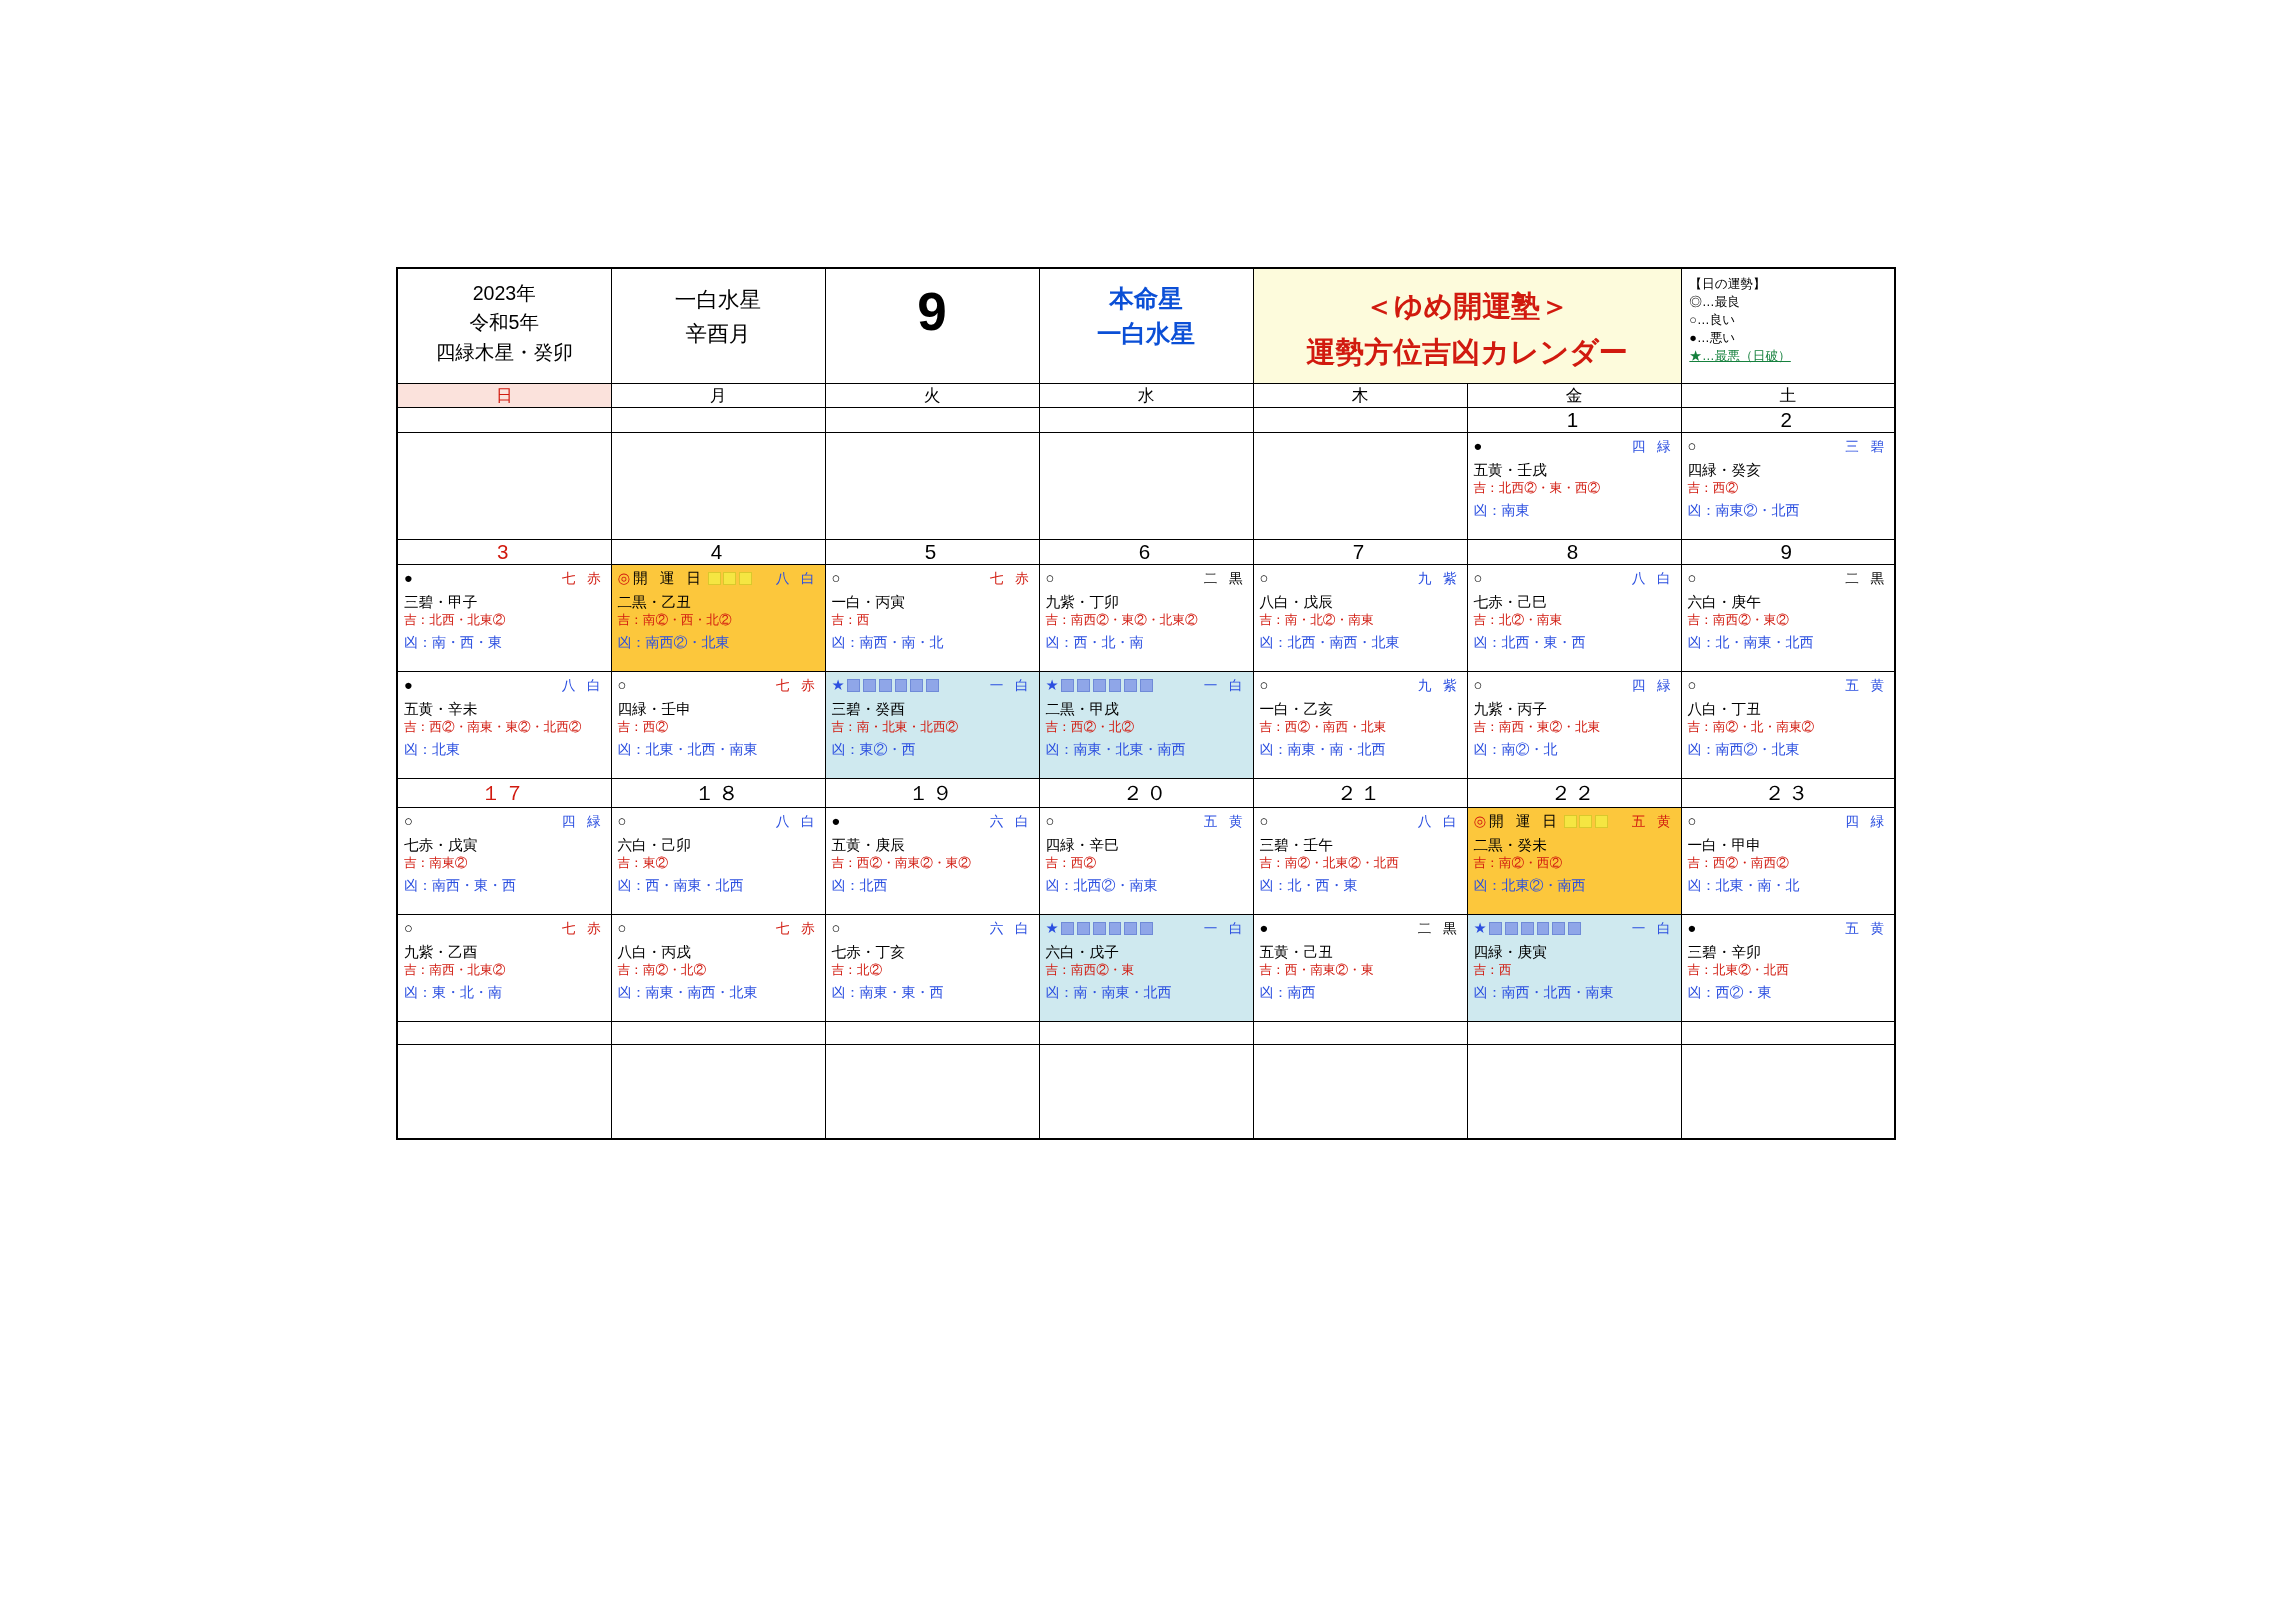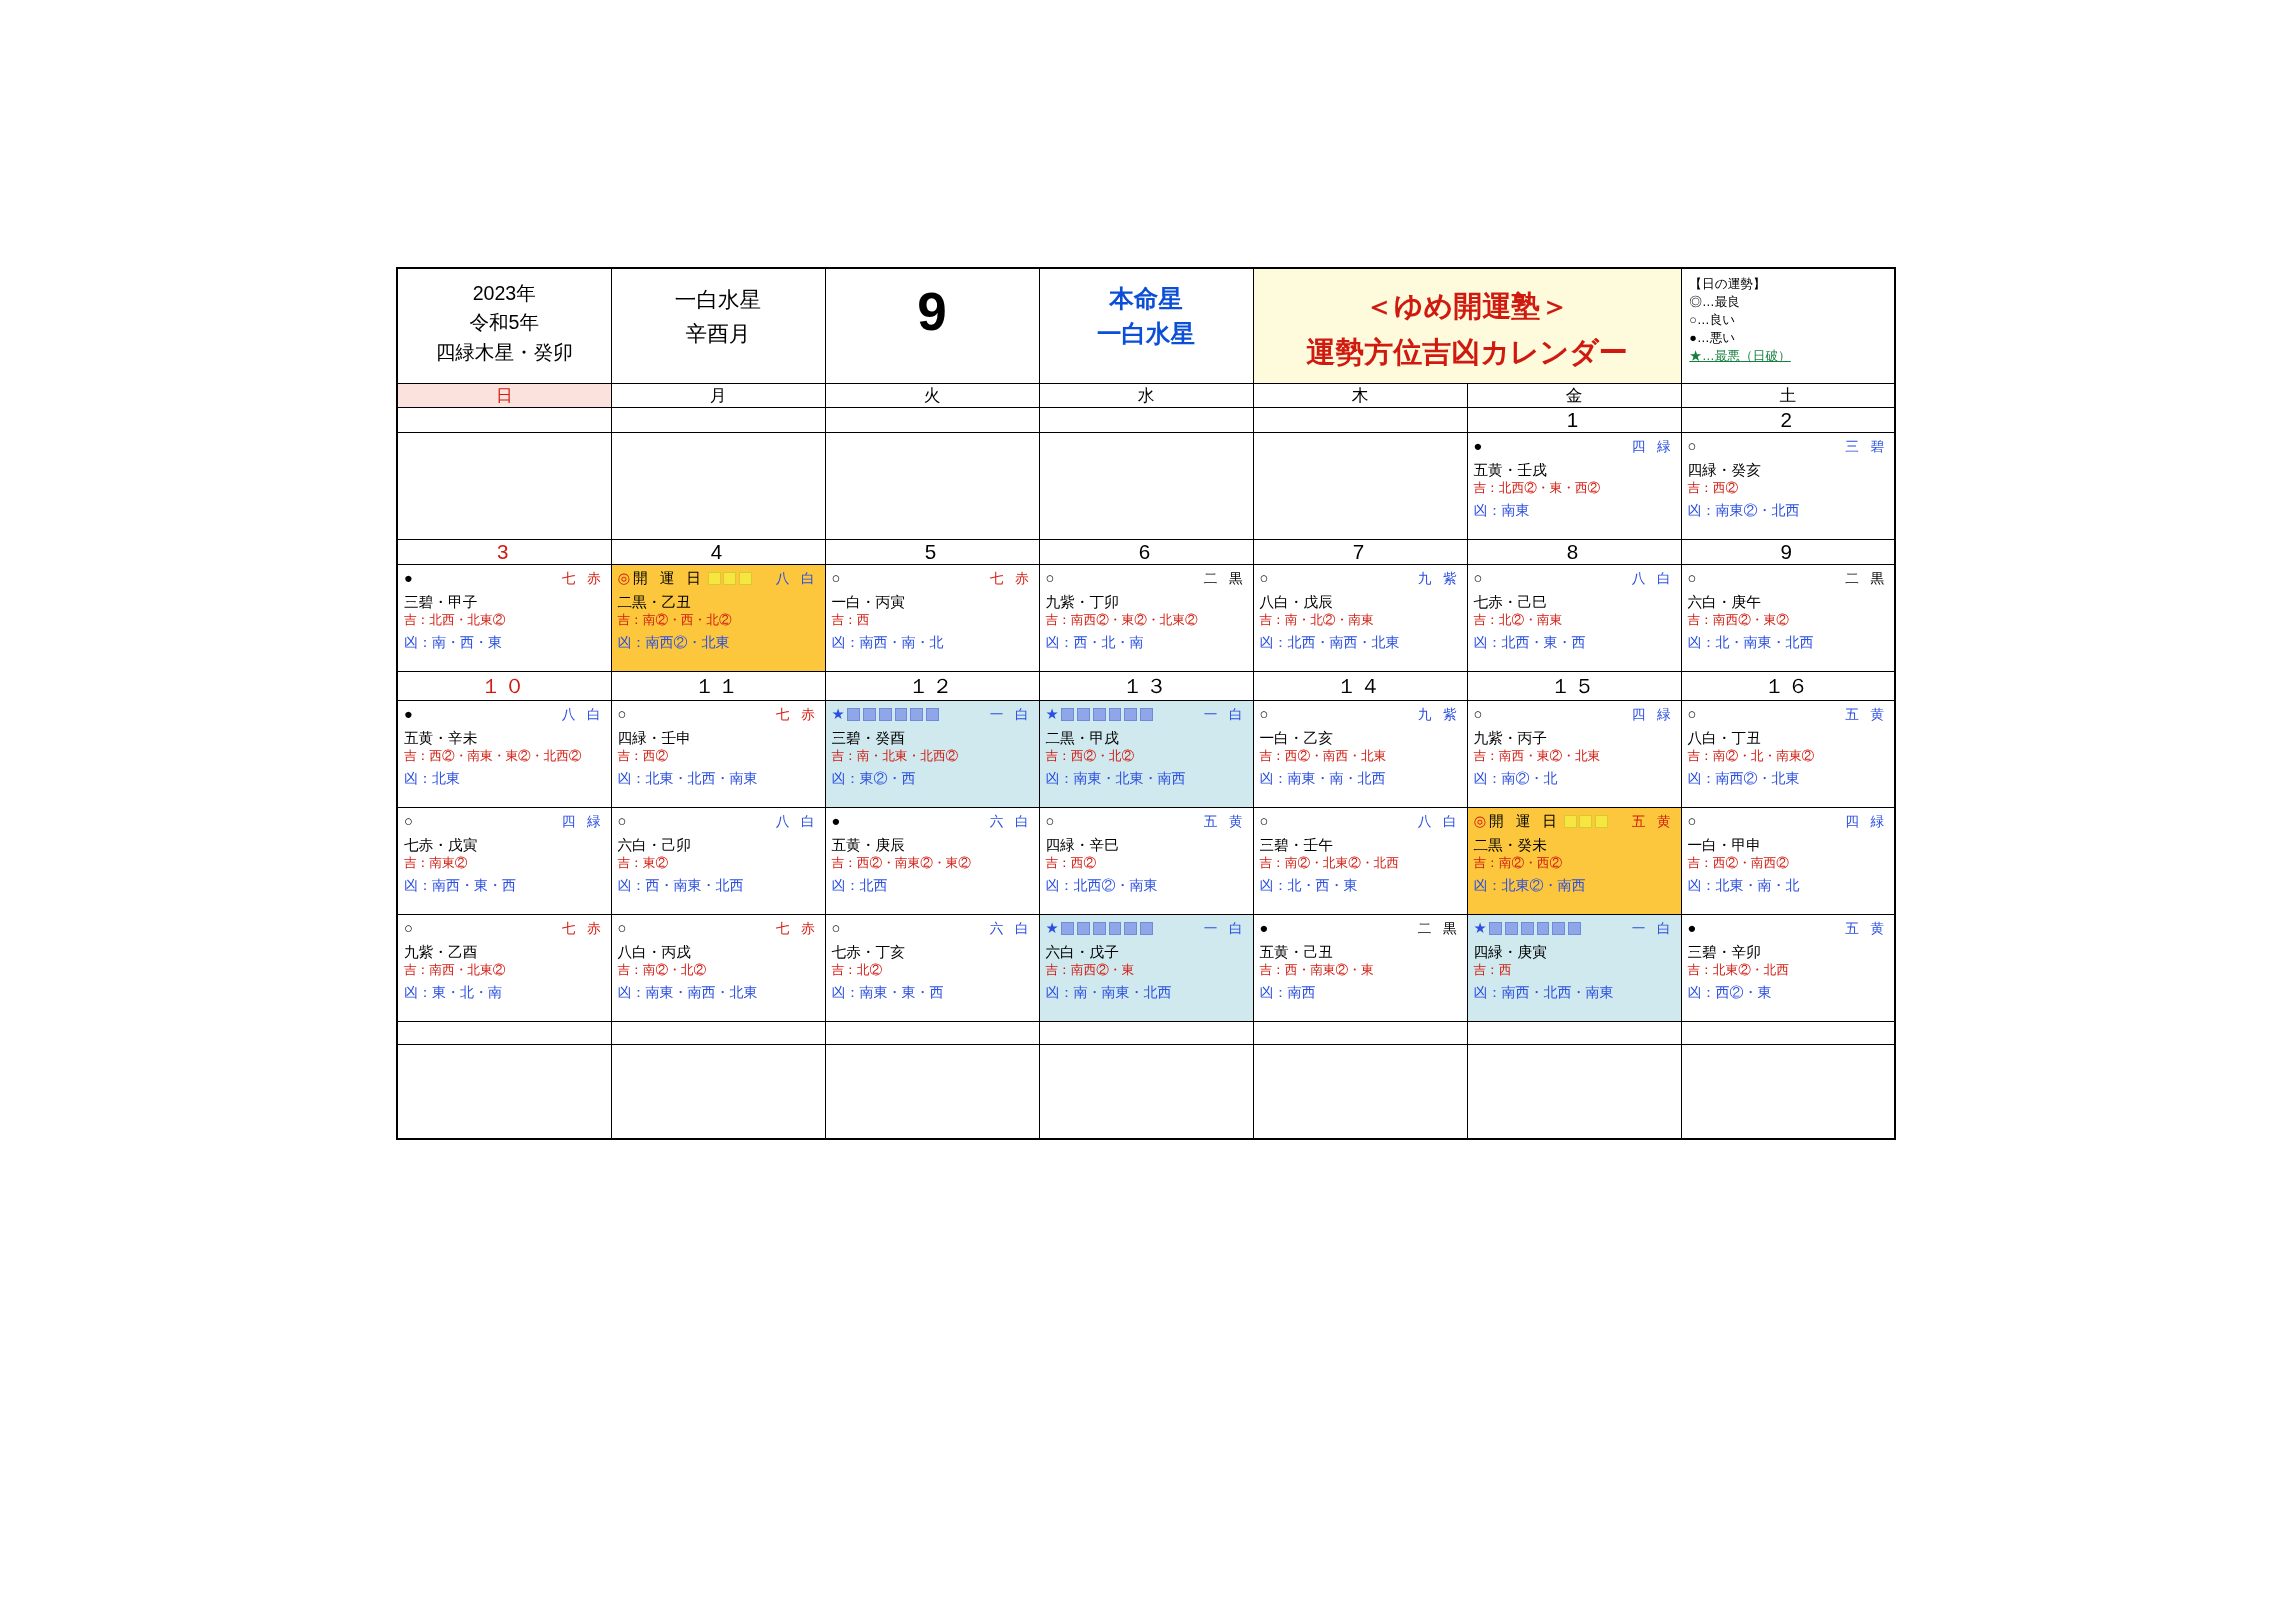--- a/index.html
+++ b/index.html
@@ -371,29 +371,20 @@
                 <span class="mark black">○</span>
                 <span class="kyusei black">二 黒</span>
               </div>
               <div class="eto">六白・庚午</div>
               <div class="kichi">吉：南西②・東②</div>
               <div class="kyo">凶：北・南東・北西</div>
             </div>
           </td>
         </tr>
         <tr>
-          <td class="dnum sun">１０</td>
-          <td class="dnum">１１</td>
-          <td class="dnum">１２</td>
-          <td class="dnum">１３</td>
-          <td class="dnum">１４</td>
-          <td class="dnum">１５</td>
-          <td class="dnum sat">１６</td>
-        </tr>
-        <tr>
           <td class="cell">
             <div class="cellinner">
               <div class="toprow">
                 <span class="mark black">●</span>
                 <span class="kyusei blue">八 白</span>
               </div>
               <div class="eto">五黄・辛未</div>
               <div class="kichi">吉：西②・南東・東②・北西②</div>
               <div class="kyo">凶：北東</div>
             </div>
@@ -473,20 +464,29 @@
             <div class="cellinner">
               <div class="toprow">
                 <span class="mark black">○</span>
                 <span class="kyusei blue">五 黄</span>
               </div>
               <div class="eto">八白・丁丑</div>
               <div class="kichi">吉：南②・北・南東②</div>
               <div class="kyo">凶：南西②・北東</div>
             </div>
           </td>
+        </tr>
+        <tr>
+          <td class="dnum sun">１７</td>
+          <td class="dnum">１８</td>
+          <td class="dnum">１９</td>
+          <td class="dnum">２０</td>
+          <td class="dnum">２１</td>
+          <td class="dnum">２２</td>
+          <td class="dnum sat">２３</td>
         </tr>
         <tr>
           <td class="cell">
             <div class="cellinner">
               <div class="toprow">
                 <span class="mark black">○</span>
                 <span class="kyusei blue">四 緑</span>
               </div>
               <div class="eto">七赤・戊寅</div>
               <div class="kichi">吉：南東②</div>

